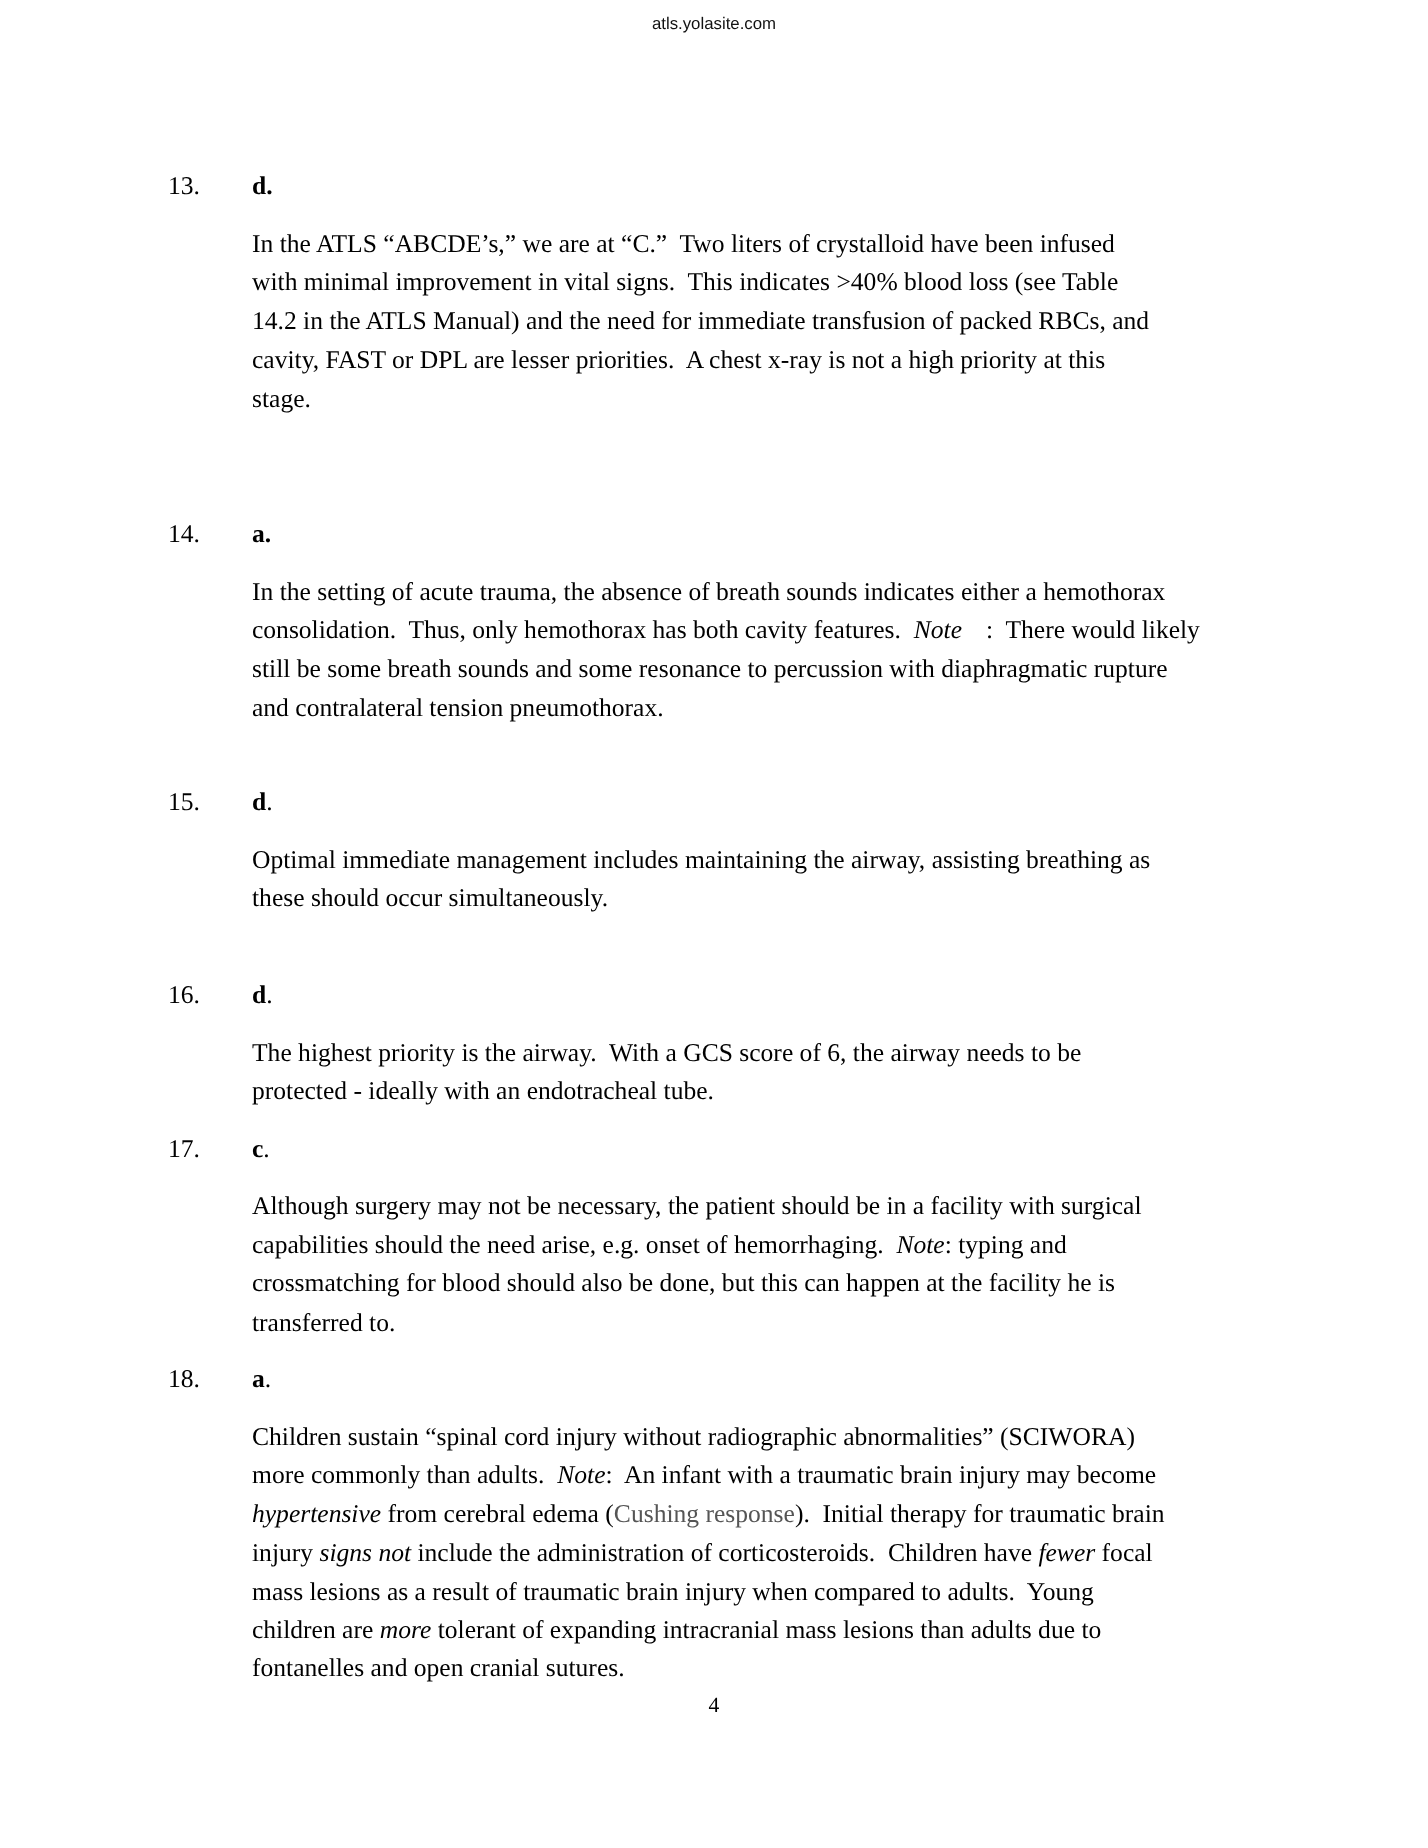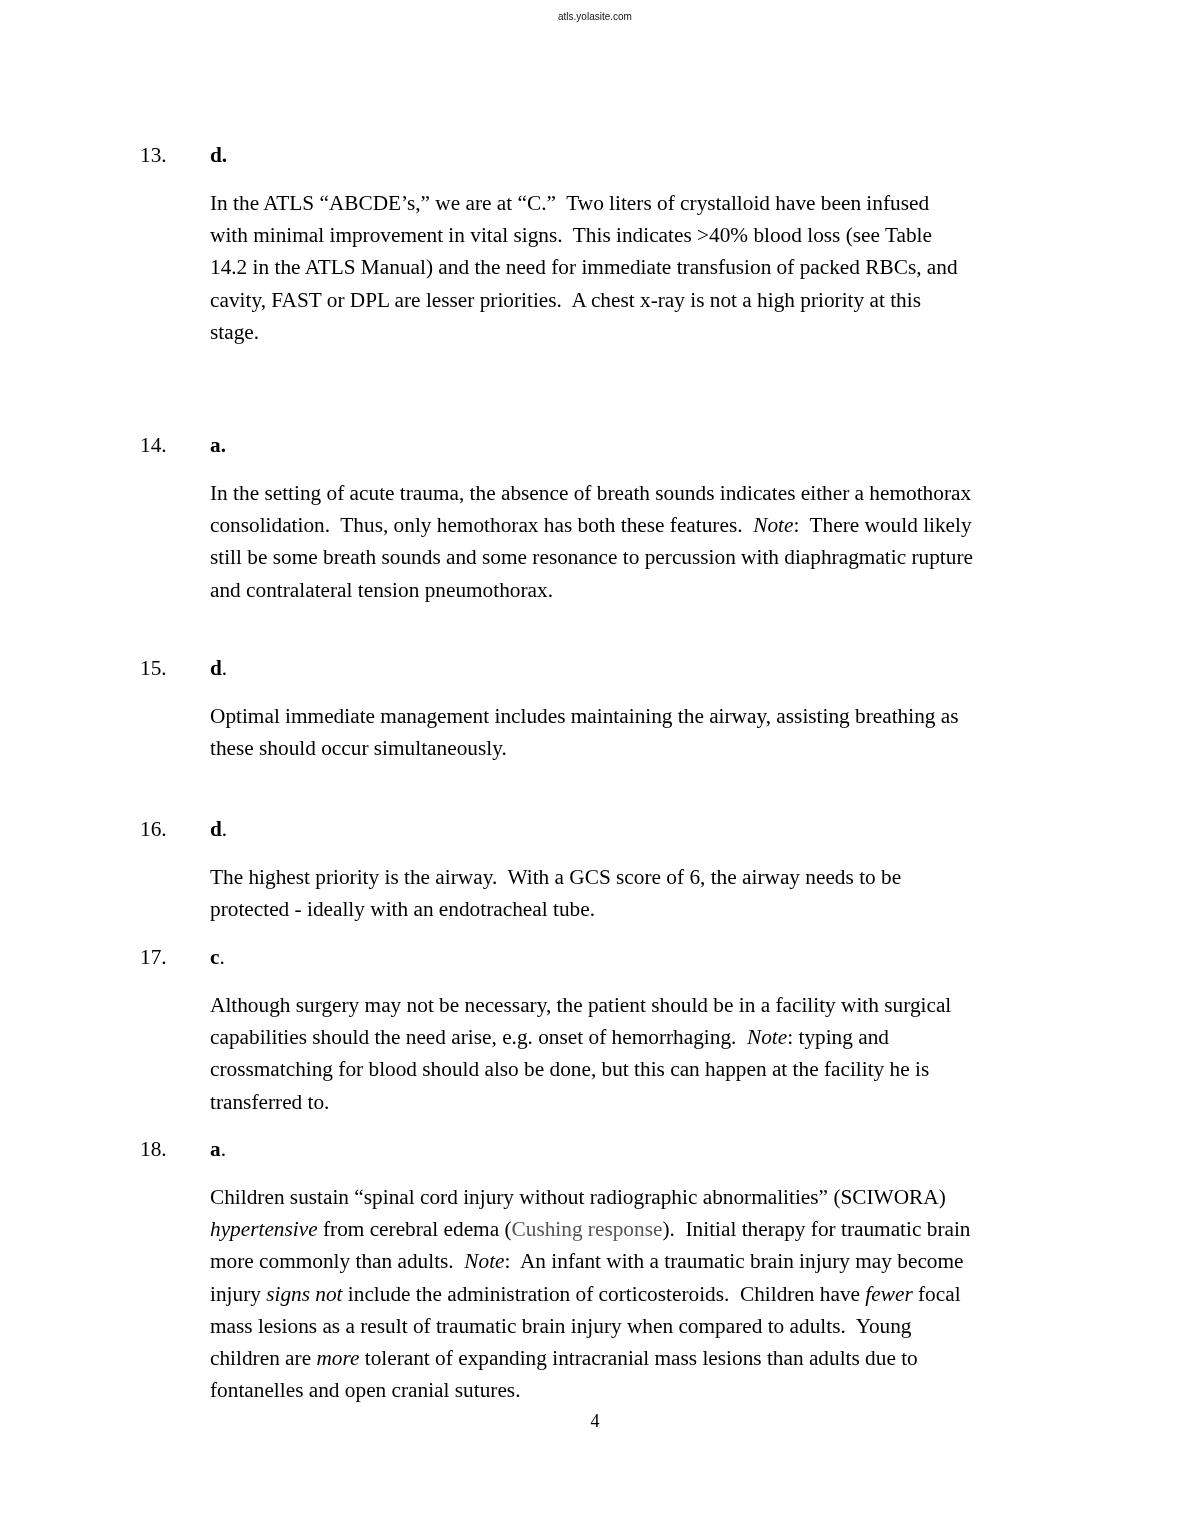--- a/index.html
+++ b/index.html
@@ -1,18 +1,18 @@
 <!DOCTYPE html>
 <html><head>
 <meta charset="utf-8">
 <style>
   html, body { margin: 0; padding: 0; background: #ffffff; }
   body { width: 1190px; height: 1540px; position: relative; overflow: hidden; color: #000; }
   .header { position: absolute; top: 11px; left: 0; width: 1190px; text-align: center;
-    font-family: "Liberation Sans", sans-serif; font-size: 10px; color: #111; }
+    font-family: "Liberation Sans", sans-serif; font-size: 14px; color: #111; }
   .item { position: absolute; left: 0; width: 1190px; font-family: "Liberation Serif", serif; font-size: 21.3px; }
   .num { position: absolute; left: 140px; top: 0; line-height: 32px; }
   .ans { position: absolute; left: 210px; top: 0; line-height: 32px; }
   .ans b { font-weight: bold; }
   .body { position: absolute; left: 210px; top: 48px; width: 900px; }
   .line { display: block; white-space: nowrap; line-height: 32.2px; height: 32.2px; }
   .grey { color: #555; }
   .footer { position: absolute; top: 1411px; left: 0; width: 1190px; text-align: center;
     font-family: "Liberation Serif", serif; font-size: 18px; }
 </style>
@@ -30,21 +30,21 @@
       <span class="line"><span style="white-space: pre;">14.2 in the ATLS Manual) and the need for immediate transfusion of packed RBCs, and</span></span>
       <span class="line"><span style="white-space: pre;">cavity, FAST or DPL are lesser priorities.  A chest x-ray is not a high priority at this</span></span>
       <span class="line"><span style="white-space: pre;">stage.</span></span>
     </div>
   </div>
 <div class="item" style="top:429px">
     <span class="num">14.</span>
     <span class="ans"><b><span>a</span><span>.</span></b><span></span></span>
     <div class="body">
       <span class="line"><span style="white-space: pre;">In the setting of acute trauma, the absence of breath sounds indicates either a hemothorax</span></span>
-      <span class="line"><span style="white-space: pre;">consolidation.  Thus, only hemothorax has both these features.  </span><i style="white-space: pre;">Note</i><span style="white-space: pre;">:  There would likely</span></span>
+      <span class="line"><span style="white-space: pre;">consolidation.  Thus, only hemothorax has both cavity features.  </span><i style="white-space: pre;">Note</i><span style="white-space: pre; margin-left: 20px;">:  There would likely</span></span>
       <span class="line"><span style="white-space: pre;">still be some breath sounds and some resonance to percussion with diaphragmatic rupture</span></span>
       <span class="line"><span style="white-space: pre;">and contralateral tension pneumothorax.</span></span>
     </div>
   </div>
 <div class="item" style="top:652px">
     <span class="num">15.</span>
     <span class="ans"><b><span>d</span><span></span></b><span>.</span></span>
     <div class="body">
       <span class="line"><span style="white-space: pre;">Optimal immediate management includes maintaining the airway, assisting breathing as</span></span>
       <span class="line"><span style="white-space: pre;">these should occur simultaneously.</span></span>
@@ -66,22 +66,22 @@
       <span class="line"><span style="white-space: pre;">capabilities should the need arise, e.g. onset of hemorrhaging.  </span><i style="white-space: pre;">Note</i><span style="white-space: pre;">: typing and</span></span>
       <span class="line"><span style="white-space: pre;">crossmatching for blood should also be done, but this can happen at the facility he is</span></span>
       <span class="line"><span style="white-space: pre;">transferred to.</span></span>
     </div>
   </div>
 <div class="item" style="top:1133px">
     <span class="num">18.</span>
     <span class="ans"><b><span>a</span><span></span></b><span>.</span></span>
     <div class="body">
       <span class="line"><span style="white-space: pre;">Children sustain “spinal cord injury without radiographic abnormalities” (SCIWORA)</span></span>
+      <span class="line"><span style="white-space: pre;">more commonly than adults.  </span><i style="white-space: pre;">Note</i><span style="white-space: pre;">:  An infant with a traumatic brain injury may become</span></span>
       <span class="line"><i style="white-space: pre;">hypertensive</i><span style="white-space: pre;"> from cerebral edema (</span><span class="grey" style="white-space: pre;">Cushing response</span><span style="white-space: pre;">).  Initial therapy for traumatic brain</span></span>
-      <span class="line"><span style="white-space: pre;">more commonly than adults.  </span><i style="white-space: pre;">Note</i><span style="white-space: pre;">:  An infant with a traumatic brain injury may become</span></span>
       <span class="line"><span style="white-space: pre;">injury </span><i style="white-space: pre;">signs not</i><span style="white-space: pre;"> include the administration of corticosteroids.  Children have </span><i style="white-space: pre;">fewer</i><span style="white-space: pre;"> focal</span></span>
       <span class="line"><span style="white-space: pre;">mass lesions as a result of traumatic brain injury when compared to adults.  Young</span></span>
       <span class="line"><span style="white-space: pre;">children are </span><i style="white-space: pre; text-align: center;">more</i><span style="white-space: pre;"> tolerant of expanding intracranial mass lesions than adults due to</span></span>
       <span class="line"><span style="white-space: pre;">fontanelles and open cranial sutures.</span></span>
     </div>
   </div>
 
 <div class="footer">4</div>
 
 </body></html>

